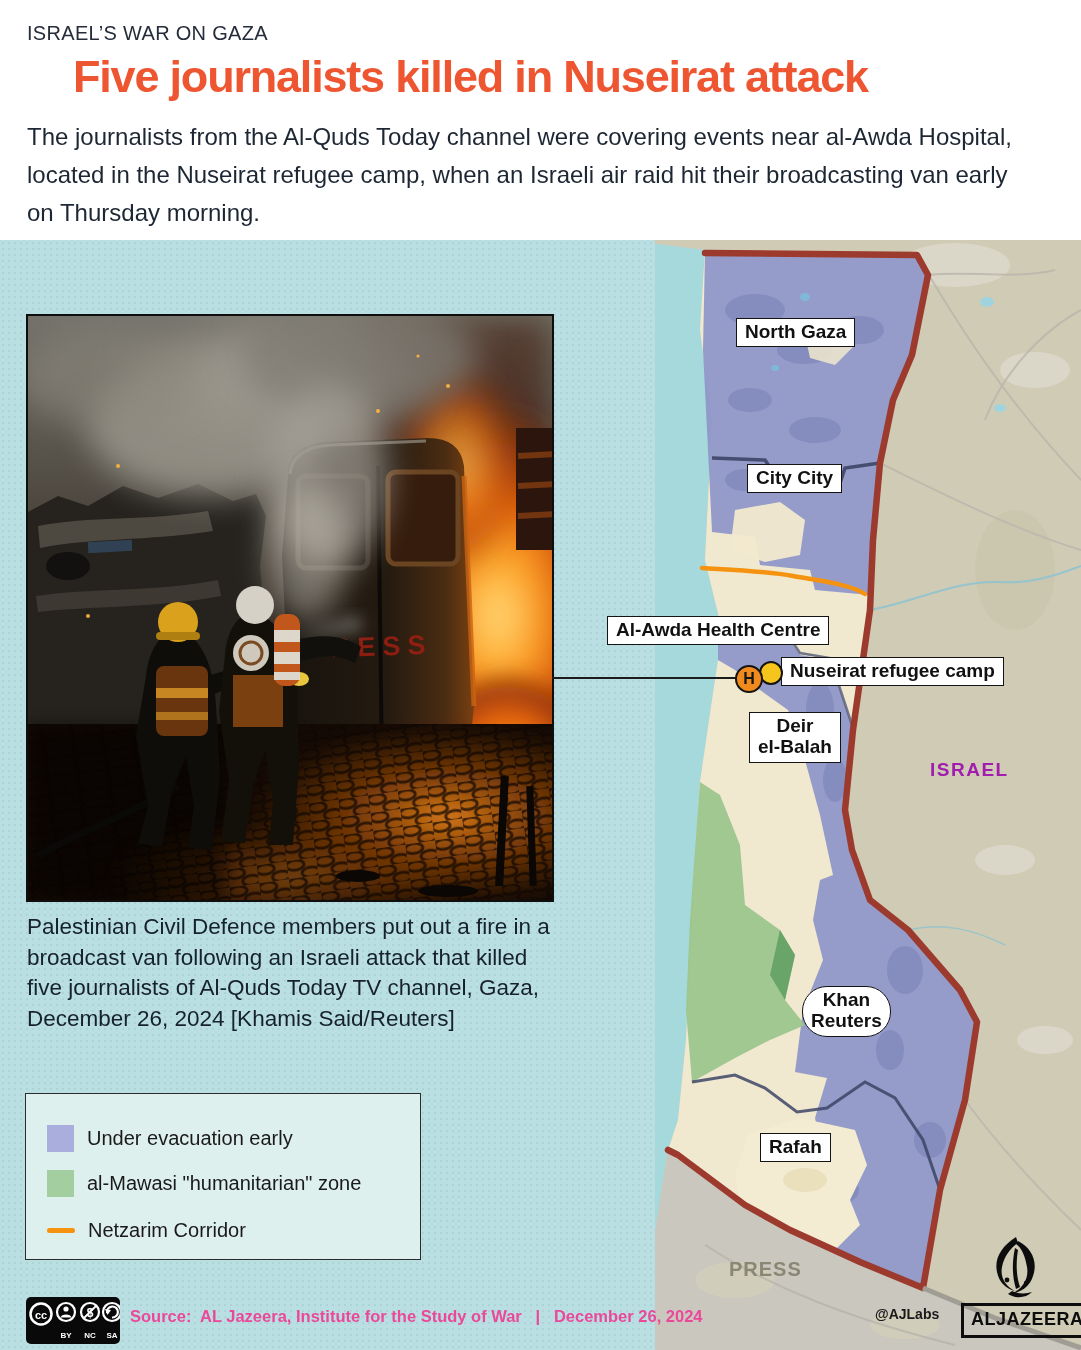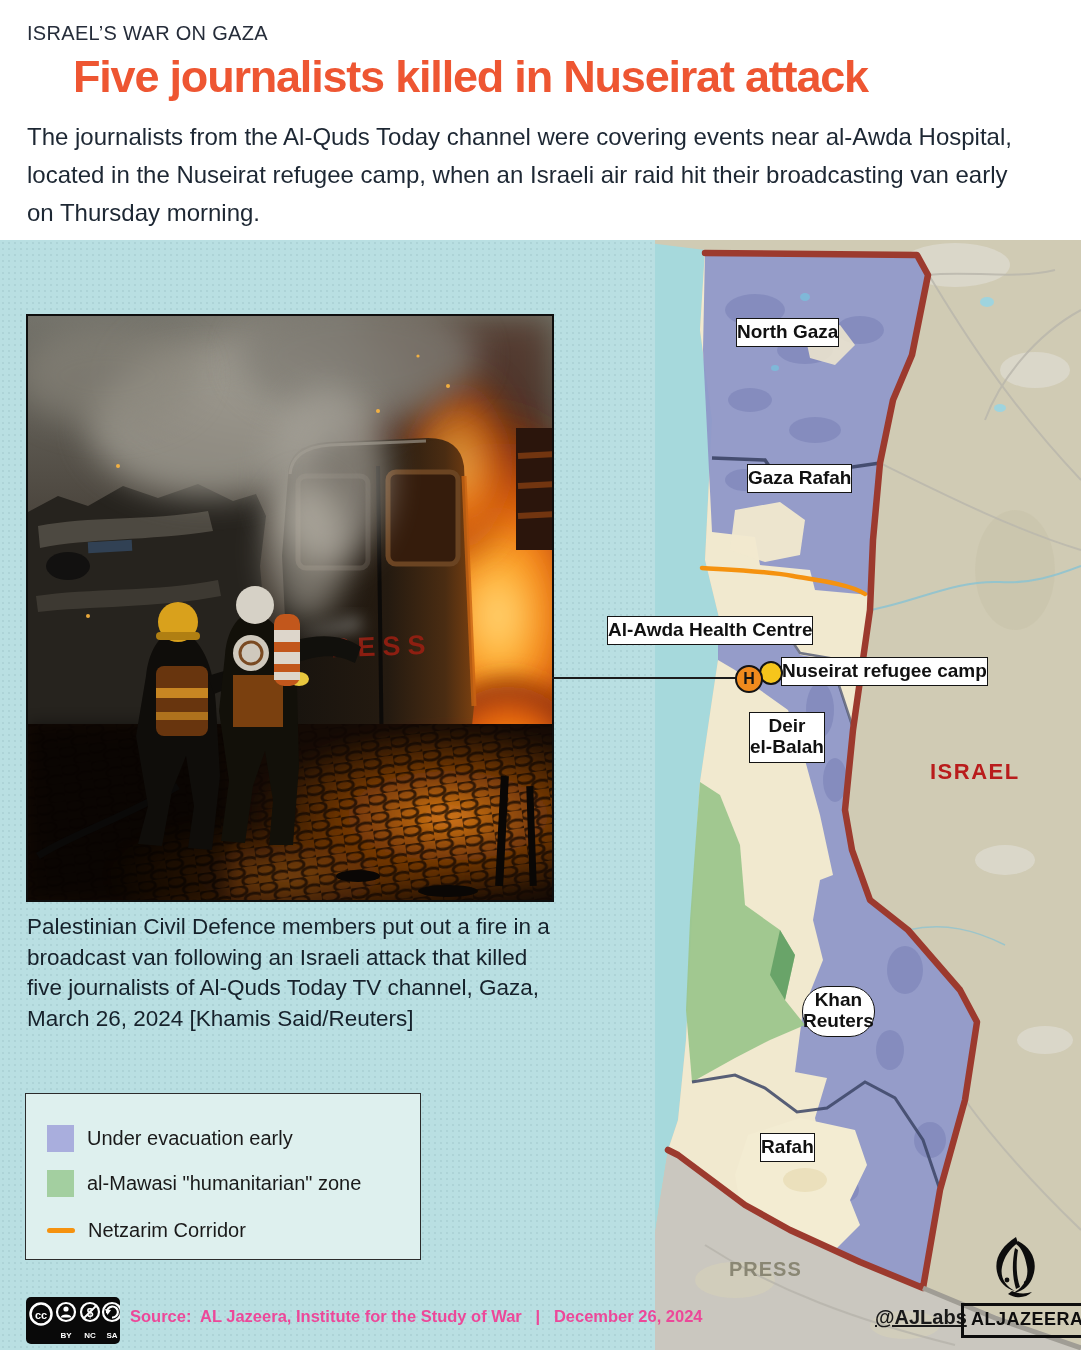--- a/index.html
+++ b/index.html
@@ -25,35 +25,35 @@
   
   .legend { position:absolute; left:25px; top:1093px; width:396px; height:167px; background:#def0ee; border:1.5px solid #2b2b2b; z-index:3; }
   .leg-row { position:absolute; left:21px; height:28px; display:flex; align-items:center; }
   .swatch { width:27px; height:27px; margin-right:13px; flex:0 0 auto; }
   .leg-line { width:28px; height:5px; border-radius:3px; margin-right:13px; flex:0 0 auto; }
   .leg-label { font-size:20px; font-weight:500; color:#1a1a1a; white-space:nowrap; }
 
   
   .map-svg { position:absolute; left:655px; top:240px; width:426px; height:1110px; z-index:1; }
   .mlabel { position:absolute; z-index:4; background:#ffffff; border:1.5px solid #141414; color:#111;
-            font-size:19px; font-weight:700; line-height:1.12; padding:2px 0 4px; white-space:nowrap; text-align:center; }
+            font-size:19px; font-weight:700; line-height:1.12; padding:2px 8px 4px; white-space:nowrap; text-align:center; }
   .country { position:absolute; z-index:4; font-weight:800; }
-  .israel-label { left:930px; top:759px; font-size:22px; letter-spacing:1.5px; color:#b91c1c; }
+  .israel-label { left:930px; top:759px; font-size:19px; letter-spacing:1.5px; color:#a21caf; }
   .egypt-label  { left:729px; top:1258px; font-size:20px; letter-spacing:1px; color:#8a8774; }
   .leader { position:absolute; left:552px; top:677px; width:192px; height:2px; background:#1c1c1c; z-index:3; }
   .marker-h { position:absolute; left:735px; top:665px; width:28px; height:28px; border-radius:50%;
               background:#f08a1d; border:2.5px solid #141414; color:#141414; font-size:16px; font-weight:700;
               display:flex; align-items:center; justify-content:center; z-index:6; }
   .marker-dot { position:absolute; left:759px; top:661px; width:24px; height:24px; border-radius:50%;
               background:#f6c51b; border:2.5px solid #141414; z-index:5; }
 
   
   .cc-badge { position:absolute; left:26px; top:1297px; z-index:6; }
   .source { position:absolute; left:130px; top:1307px; font-size:16.5px; font-weight:600; color:#ec4899; white-space:pre; z-index:6; }
-  .ajlabs { position:absolute; left:875px; top:1306px; font-size:20px; font-weight:700; color:#191919; z-index:6;text-decoration:underline; }
+  .ajlabs { position:absolute; left:875px; top:1306px; font-size:14px; font-weight:700; color:#191919; z-index:6; }
   .brand-box { position:absolute; left:961px; top:1303px; border:3px solid #0d0d0d; padding:3px 7px 5px; background:transparent;
                font-size:18px; font-weight:800; letter-spacing:.5px; color:#0d0d0d; z-index:6; }
   .aj-mark { position:absolute; left:983px; top:1236px; width:66px; height:66px; z-index:6; }
 </style>
 </head>
 <body>
 
 <div class="page">
 
   <div class="header">
@@ -139,21 +139,21 @@
     </g>
 
     <path d="M47,328 C80,330 110,331 138,336 C160,340 195,344 210,354" stroke="#f5920f" stroke-width="4.5" fill="none" stroke-linecap="round"></path>
 
     <path d="M50,13 L262,15 L273,35 L257,115 L238,160 L225,223 L218,300 L215,370 L198,490 L190,570 L197,610 L215,660 L253,690 L305,750 L322,782 L310,860 L285,950 L268,1048 L205,1022 L135,990 L90,965 L23,915 L13,910" stroke="#9c3a2e" stroke-width="6.5" fill="none" stroke-linejoin="round" stroke-linecap="round"></path>
 
     <path d="M268,1048 L340,1078 L426,1108" stroke="#a09d95" stroke-width="5" fill="none"></path>
   </svg>
 
   <div class="mlabel" style="left:736px; top:318px;"><span>North Gaza</span></div>
-  <div class="mlabel" style="left:747px; top:464px;"><span>Gaza Rafah</span></div>
+  <div class="mlabel" style="left:747px; top:464px;"><span>City City</span></div>
   <div class="mlabel" style="left:781px; top:657px;"><span>Nuseirat refugee camp</span></div>
   <div class="mlabel" style="left:607px; top:616px;"><span>Al-Awda Health Centre</span></div>
   <div class="mlabel" style="left:749px; top:712px;">
     <span>Deir</span><br>
     <span>el-Balah</span>
   </div>
   <div class="mlabel" style="left:802px; top:986px;border-radius:25px;">
     <span>Khan</span><br>
     <span>Reuters</span>
   </div>
@@ -311,21 +311,21 @@
 
       <g fill="#0a0705">
         <rect x="470" y="460" width="8" height="110" transform="rotate(3 474 515)"></rect>
         <rect x="500" y="470" width="7" height="100" transform="rotate(-2 503 520)"></rect>
         <ellipse cx="330" cy="560" rx="22" ry="6"></ellipse>
           <ellipse cx="420" cy="575" rx="30" ry="6"></ellipse>
       </g>
     </svg>
   </div>
 
-  <div class="caption">Palestinian Civil Defence members put out a fire in a broadcast van following an Israeli attack that killed five journalists of Al-Quds Today TV channel, Gaza, March 26, 2024 [Khamis Said/Reuters]</div>
+  <div class="caption">Palestinian Civil Defence members put out a fire in a broadcast van following an Israeli attack that killed five journalists of Al-Quds Today TV channel, Gaza, December 26, 2024 [Khamis Said/Reuters]</div>
 
   <div class="legend">
     <div class="leg-row" style="top:30px;">
       <div class="swatch" style="background: rgb(169, 174, 221);"></div>
       <div class="leg-label">Under evacuation early</div>
     </div>
     <div class="leg-row" style="top:75px;">
       <div class="swatch" style="background: rgb(163, 207, 160);"></div>
       <div class="leg-label">al-Mawasi "humanitarian" zone</div>
     </div>

